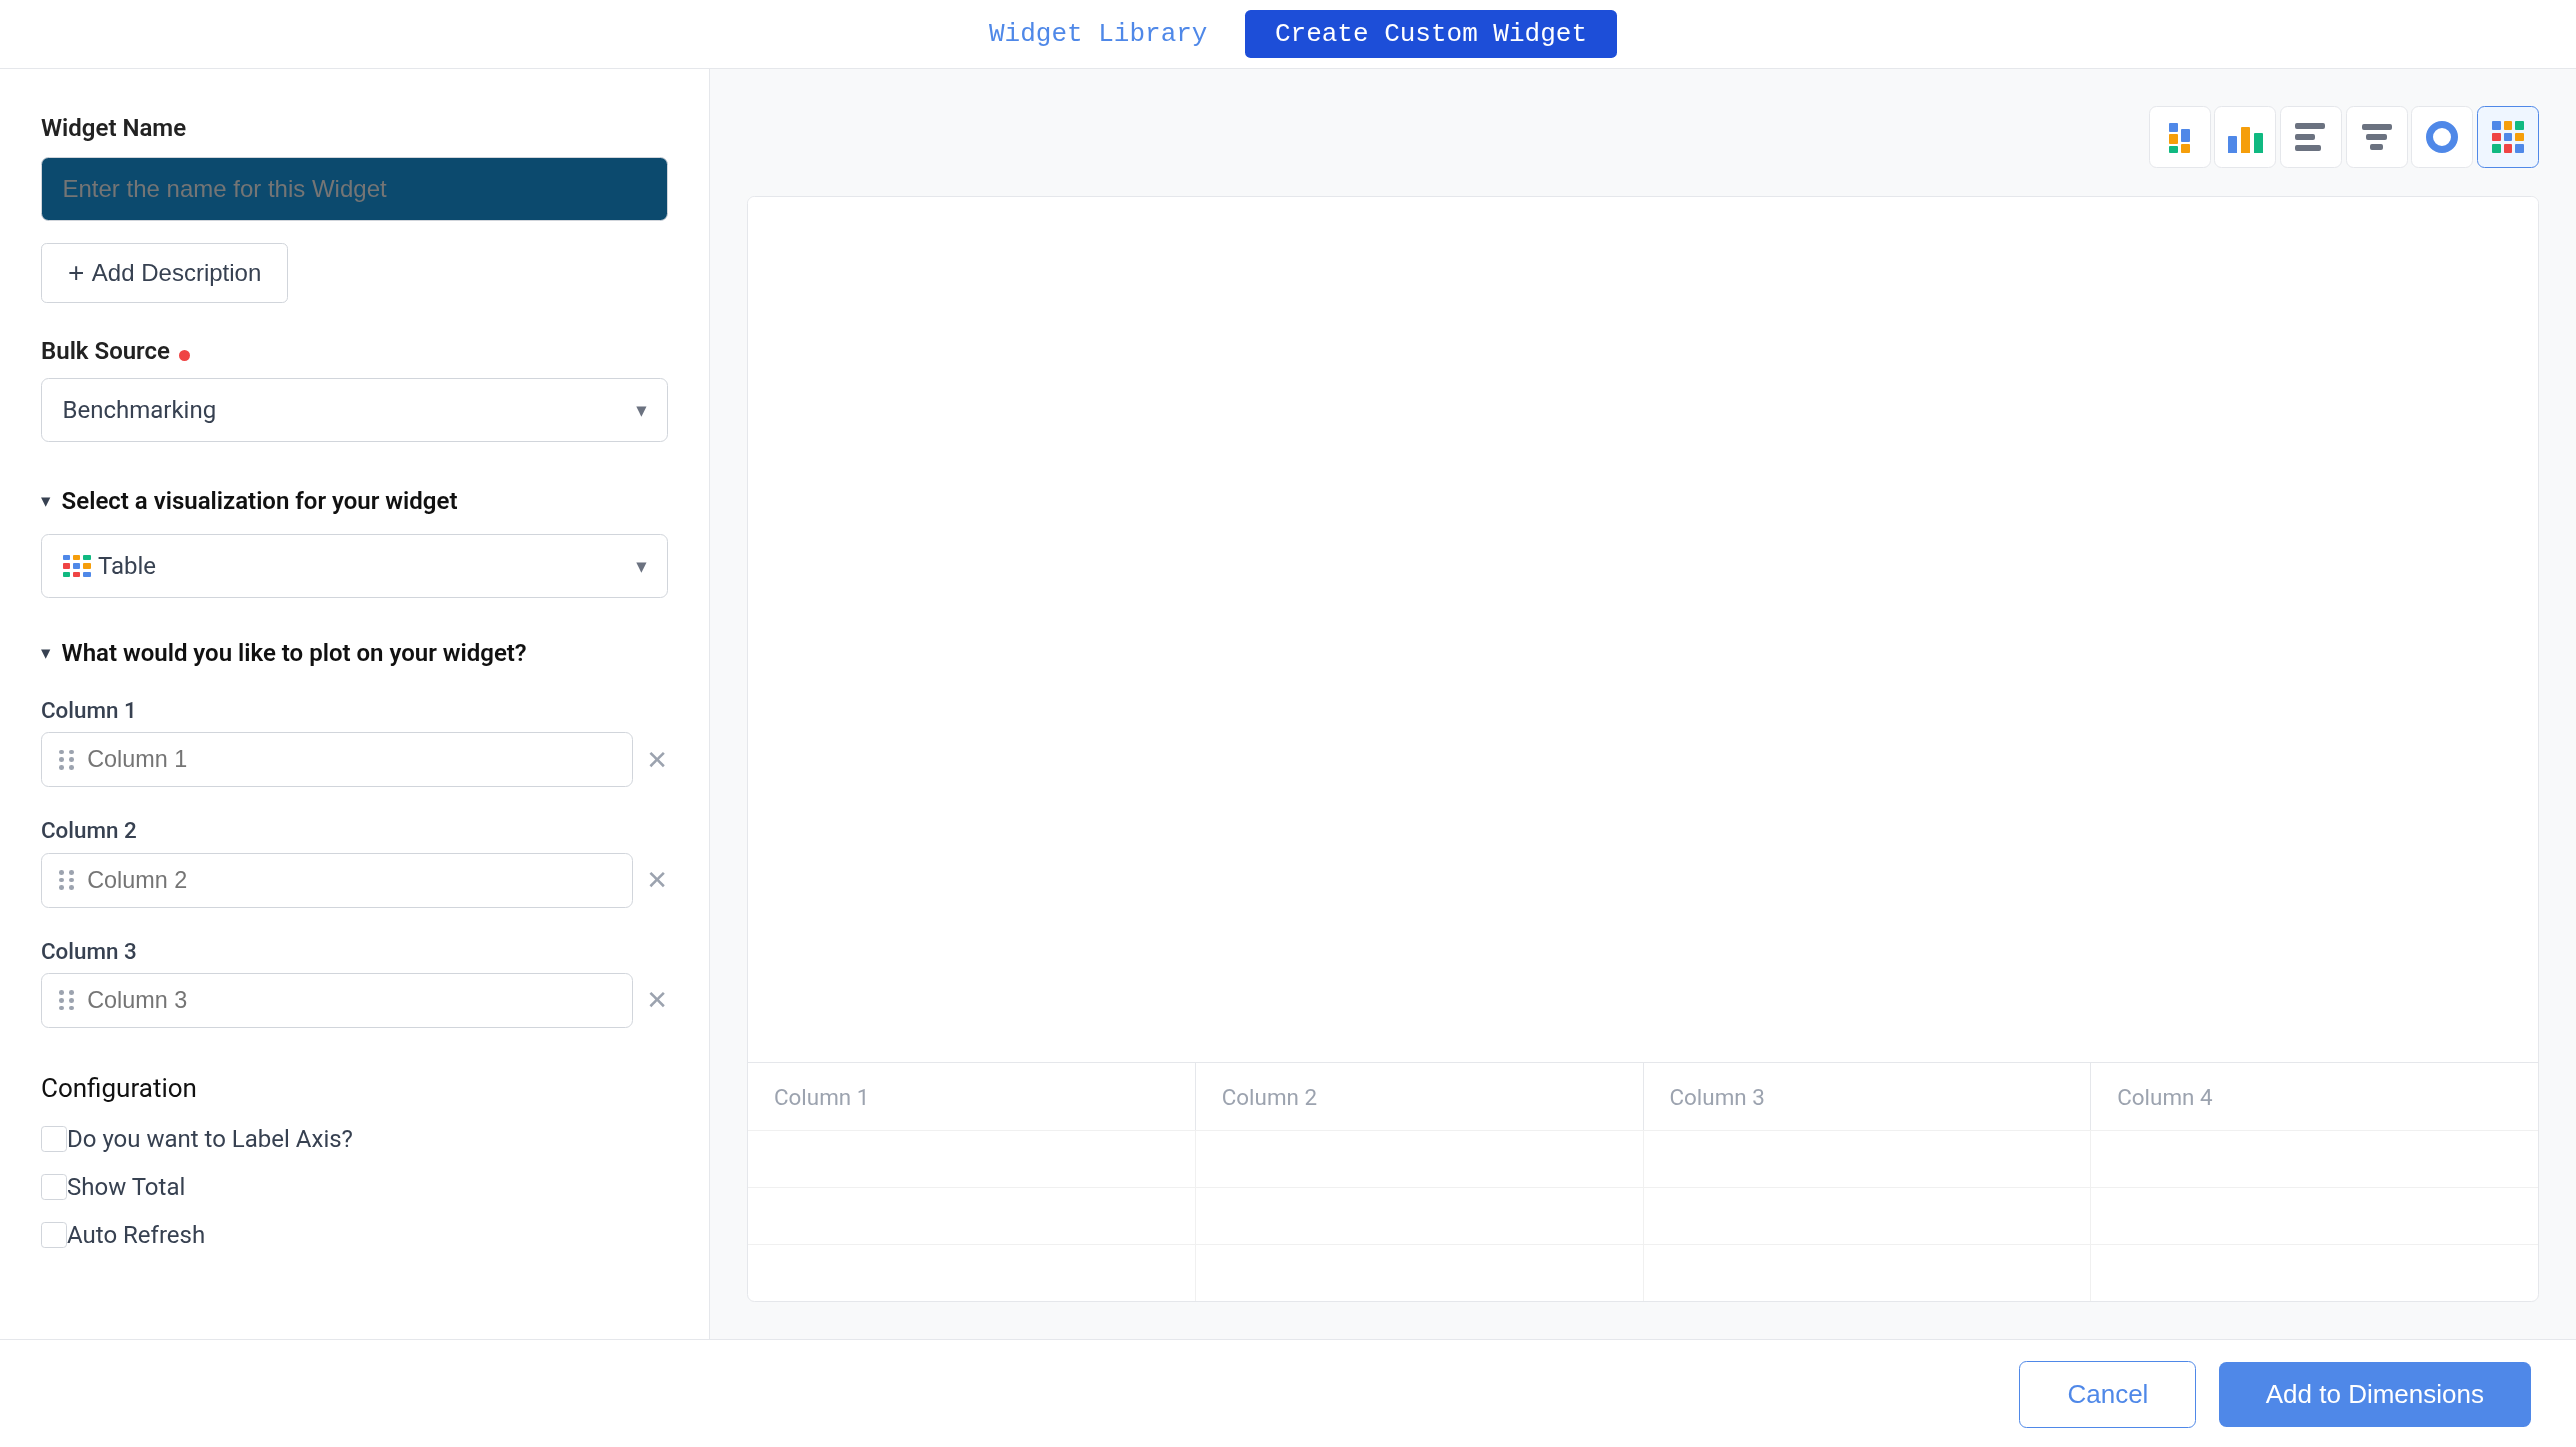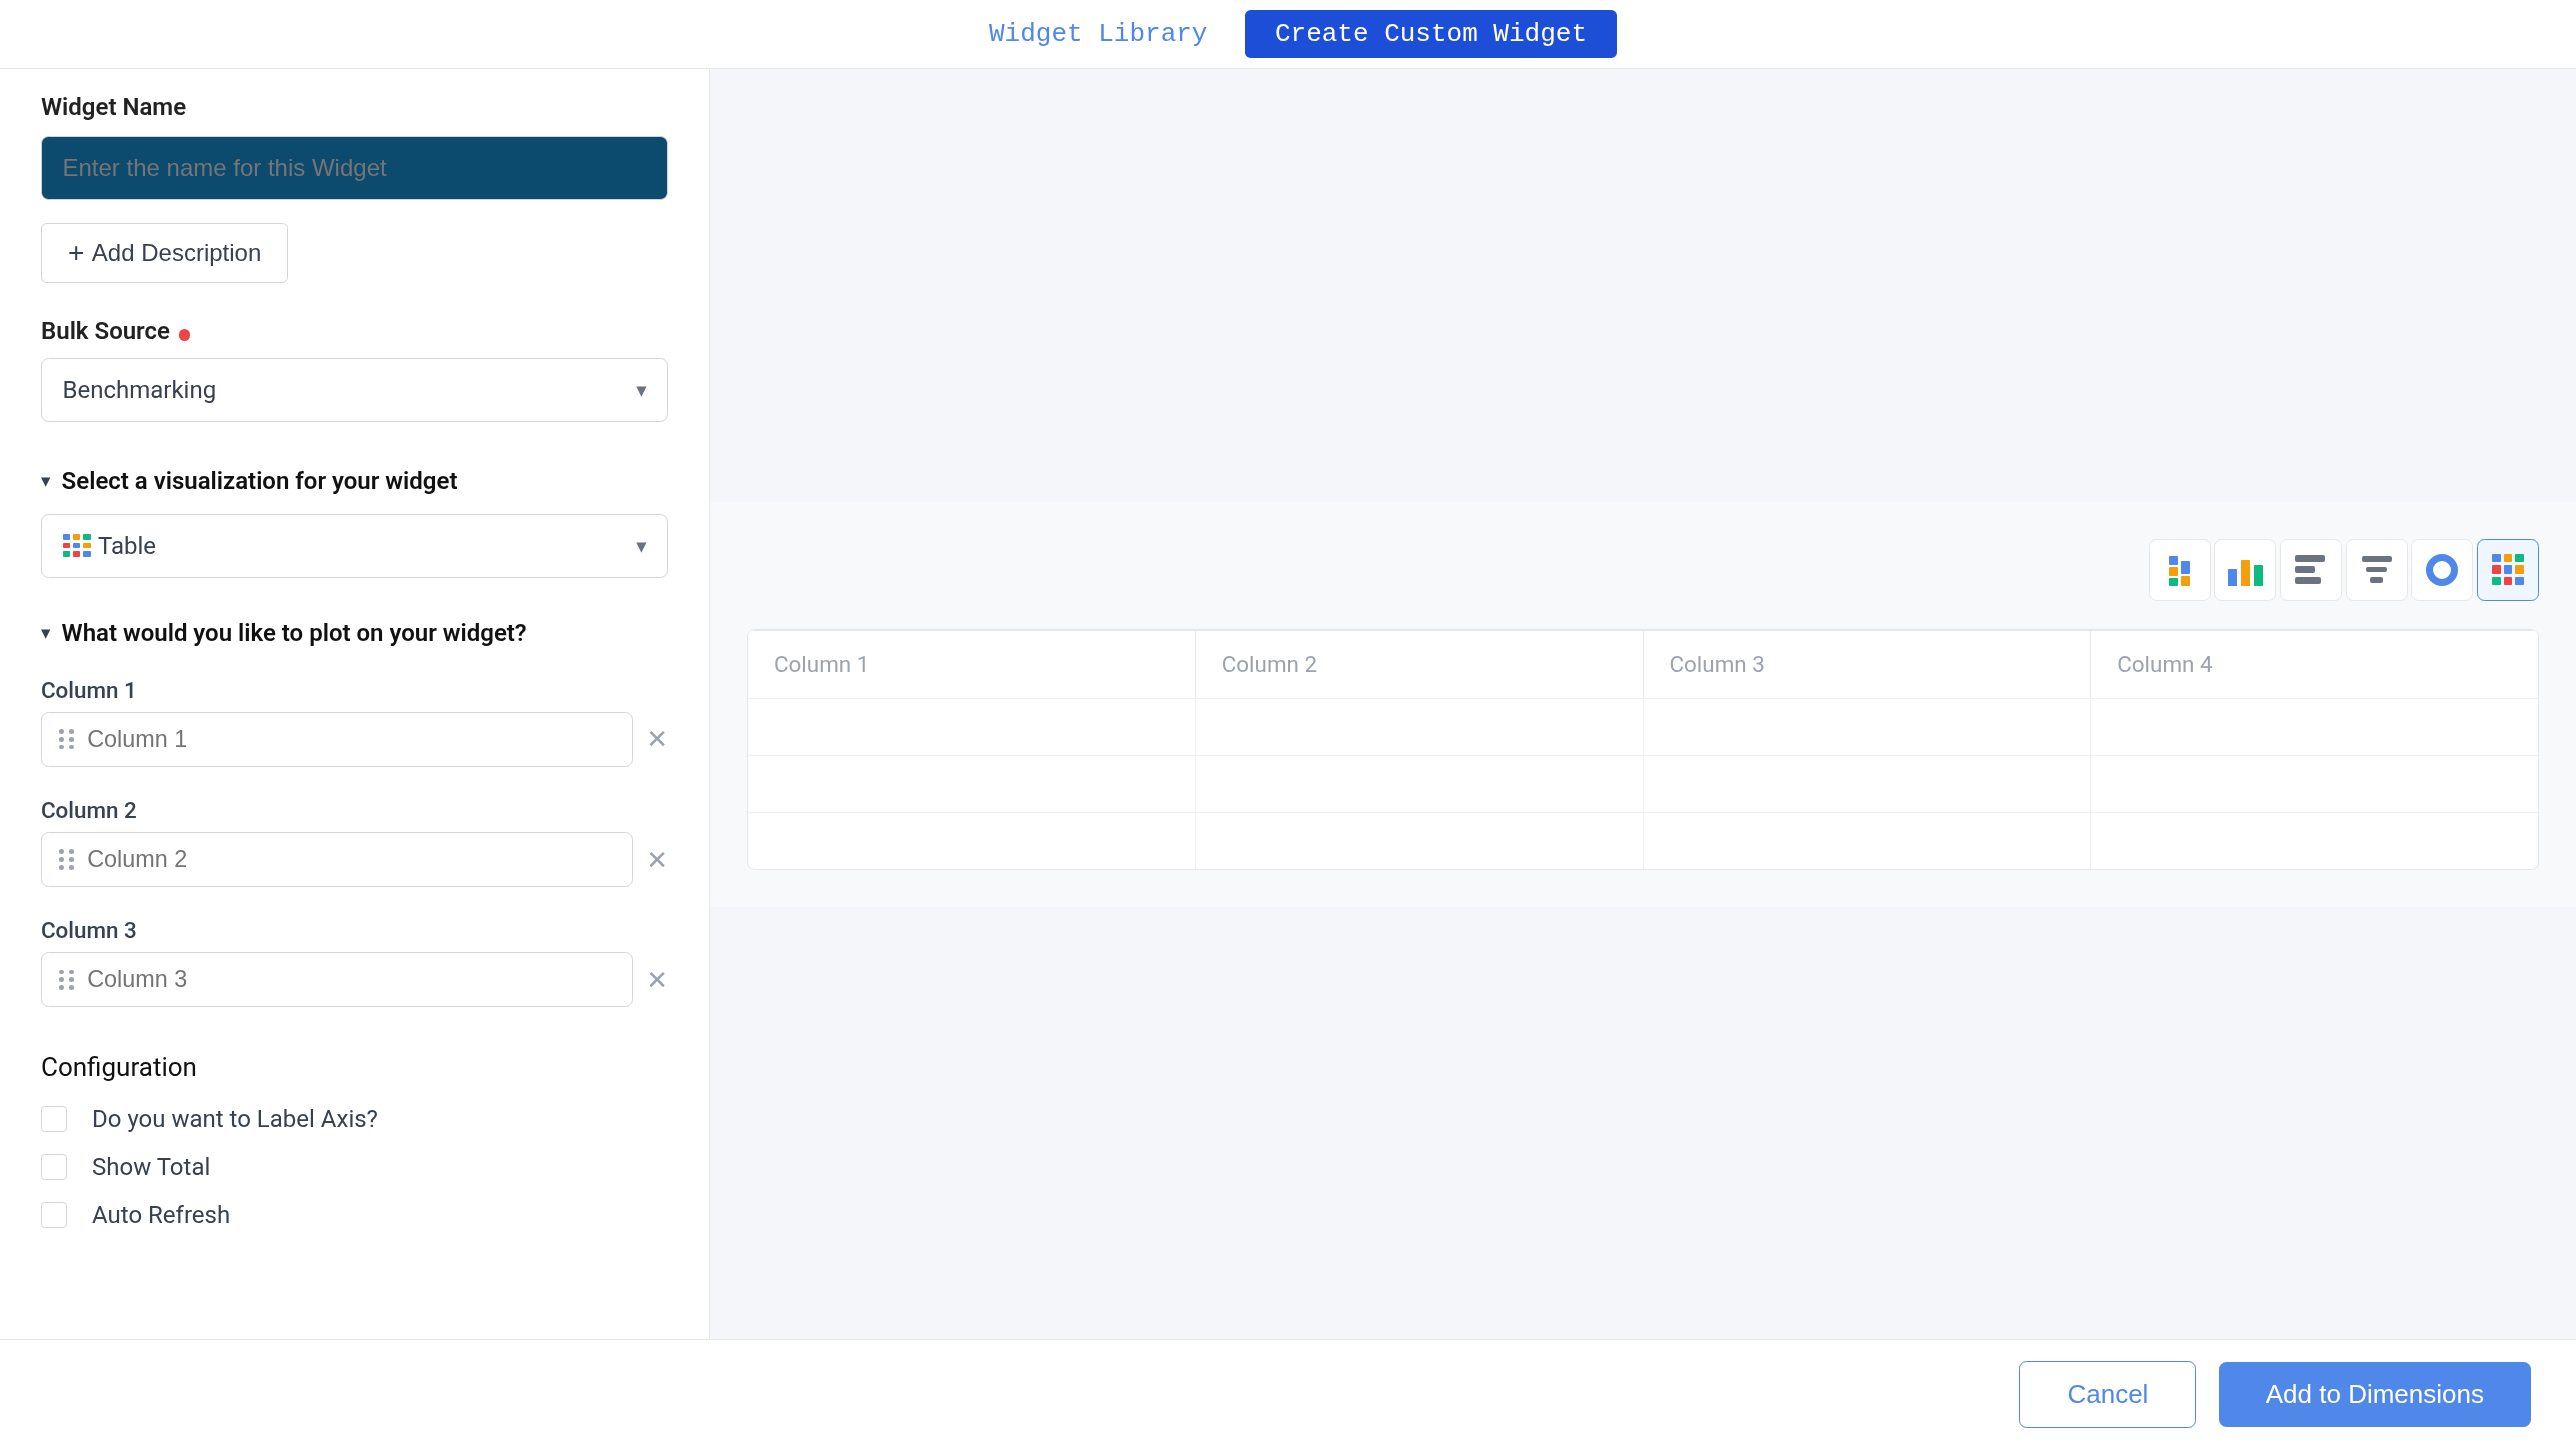--- a/index.html
+++ b/index.html
@@ -42,21 +42,20 @@
       color: #fff;
       background: #1d4ed8;
       border: none;
     }
 
     
     .main-content {
       display: flex;
       flex: 1;
       overflow: hidden;
-      align-items: center;
     }
 
     
     .left-panel {
       width: 710px;
       background: #fff;
       border-right: 0.9px solid #e5e7eb;
       padding: 45px 41px 112px 41px;
       overflow-y: auto;
       flex-shrink: 0;
@@ -219,21 +218,21 @@
     }
     .config-label {
       font-size: 26px;
       font-weight: 400;
       color: #111;
       margin-bottom: 22.4px;
     }
     .checkbox-row {
       display: flex;
       align-items: center;
-      gap: 25px;
+      gap: 0;
       margin-bottom: 18.7px;
       margin-top: 20px;
     }
     .checkbox-box {
       width: 26px;
       height: 26px;
       border: 1.9px solid #d1d5db;
       border-radius: 3.7px;
       background: #fff;
       flex-shrink: 0;

